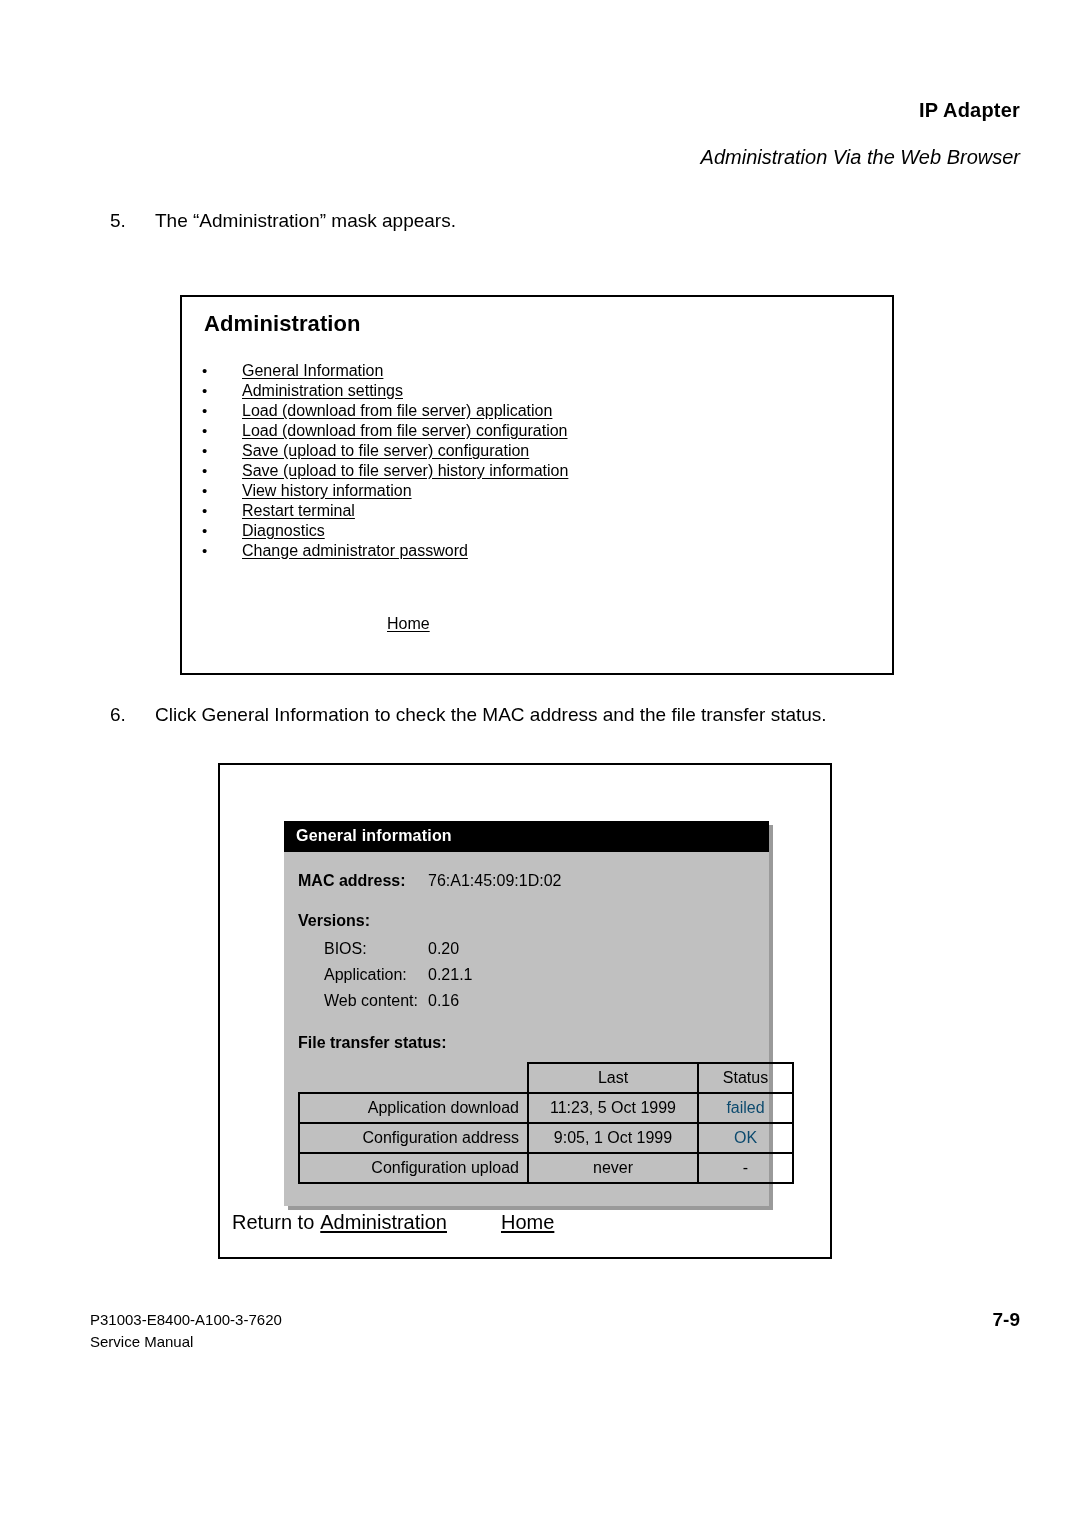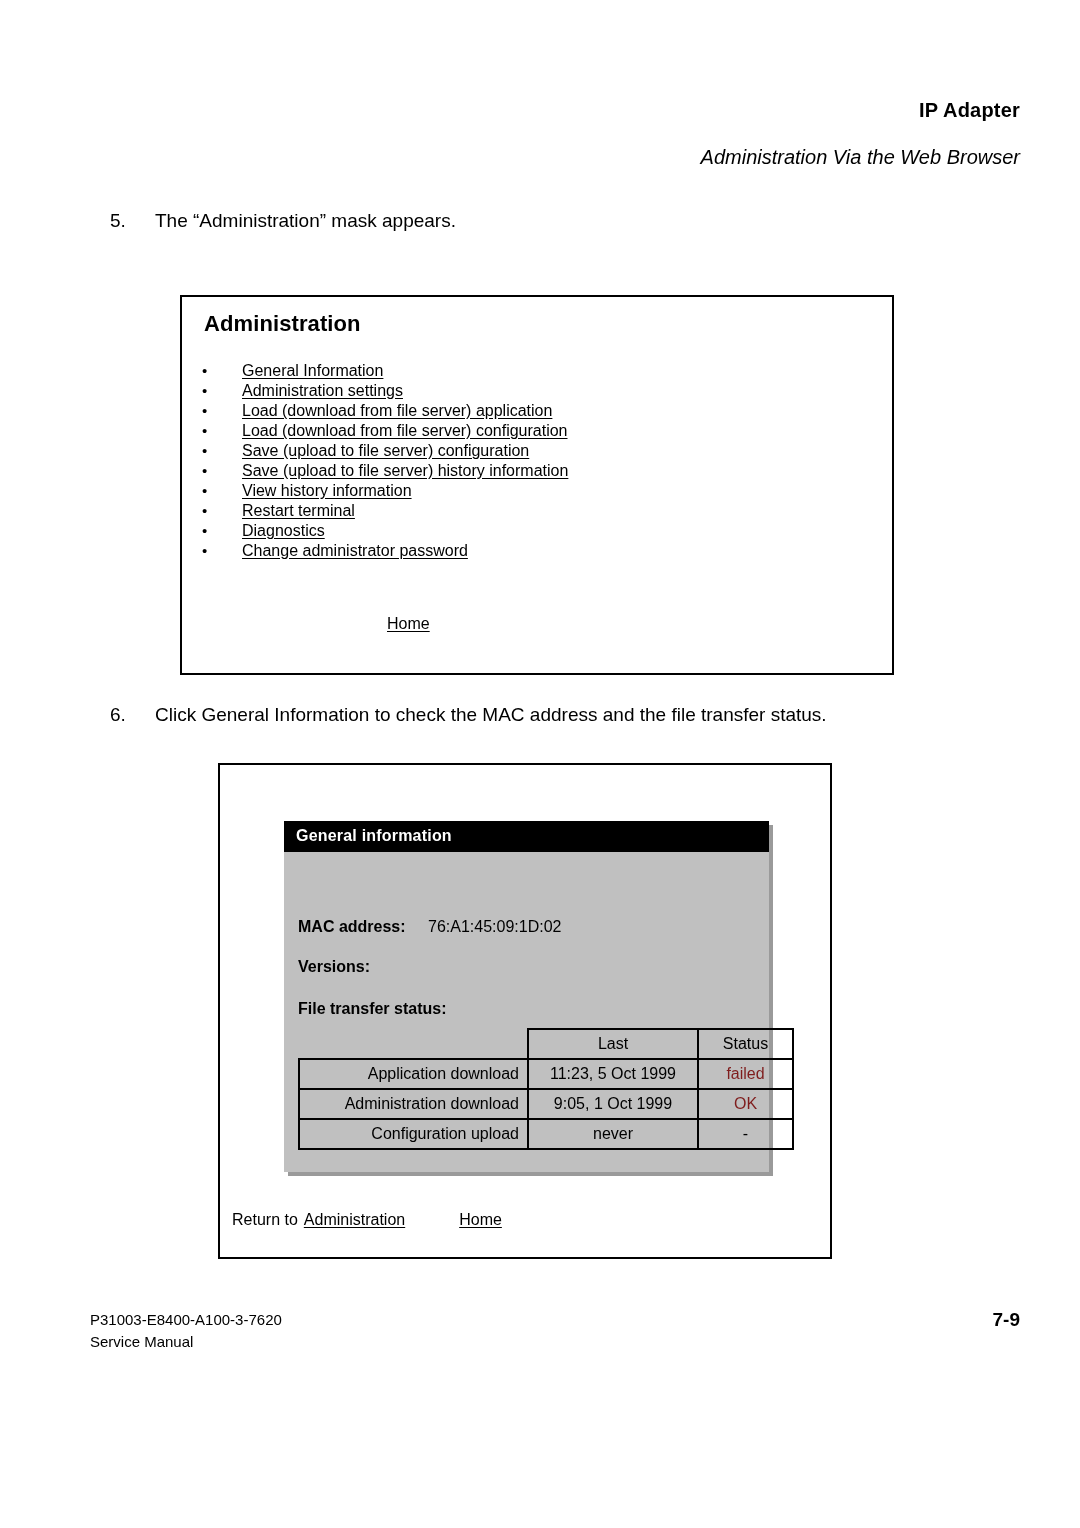--- a/index.html
+++ b/index.html
@@ -127,21 +127,20 @@
     background: #000000;
     color: #ffffff;
     font-size: 16px;
     font-weight: bold;
     padding: 6px 10px 7px 12px;
     letter-spacing: 0.2px;
   }
   .gi-body {
     padding: 16px 28px 22px 14px;
     font-size: 16px;
-    margin-top: 46px;
   }
   .gi-row {
     display: flex;
     line-height: 26px;
   }
   .gi-label-strong {
     font-weight: bold;
     width: 130px;
     flex: 0 0 130px;
   }
@@ -179,27 +178,27 @@
     border: none;
     background: transparent;
   }
   table.fts td.rowhead {
     text-align: right;
     padding-right: 8px;
   }
   td.col-label { width: 212px; }
   td.col-last  { width: 152px; }
   td.col-status{ width: 77px; }
-  .status-muted { color: #7f1d1d; border-radius: 14px; }
+  .status-muted { color: #0c4a6e; border-radius: 14px; }
 
   .gi-footer {
     position: absolute;
     left: 12px;
     top: 446px;
-    font-size: 16px;
+    font-size: 20px;
     display: flex;
     align-items: baseline;
   }
   .gi-footer .plain { margin-right: 6px; }
   .gi-footer .link {
     text-decoration: underline;
     text-underline-offset: 2px;
     cursor: pointer;
   }
   .gi-footer .gap { display: inline-block; width: 54px; }
@@ -297,37 +296,51 @@
 
     <div class="gi-body">
 
       <div class="gi-row">
         <span class="gi-label-strong">MAC address:</span>
         <span class="gi-value">76:A1:45:09:1D:02</span>
       </div>
 
       <div class="gi-section">Versions:</div>
 
+      <div class="gi-versions">
+        <div class="gi-row">
+          <span class="gi-label-indent">BIOS:</span>
+          <span class="gi-value">0.20</span>
+        </div>
+        <div class="gi-row">
+          <span class="gi-label-indent">Application:</span>
+          <span class="gi-value">0.21.1</span>
+        </div>
+        <div class="gi-row">
+          <span class="gi-label-indent">Web content:</span>
+          <span class="gi-value">0.16</span>
+        </div>
+      </div>
 
       <div class="gi-section gi-ftstitle">File transfer status:</div>
 
       <table class="fts">
         <tbody>
           <tr>
             <td class="corner col-label"></td>
             <td class="col-last">Last</td>
             <td class="col-status">Status</td>
           </tr>
           <tr>
             <td class="rowhead col-label">Application download</td>
             <td class="col-last">11:23, 5 Oct 1999</td>
             <td class="col-status status-muted">failed</td>
           </tr>
           <tr>
-            <td class="rowhead col-label">Administration download</td>
+            <td class="rowhead col-label">Configuration address</td>
             <td class="col-last">9:05, 1 Oct 1999</td>
             <td class="col-status status-muted">OK</td>
           </tr>
           <tr>
             <td class="rowhead col-label">Configuration upload</td>
             <td class="col-last">never</td>
             <td class="col-status">-</td>
           </tr>
         </tbody>
       </table>

